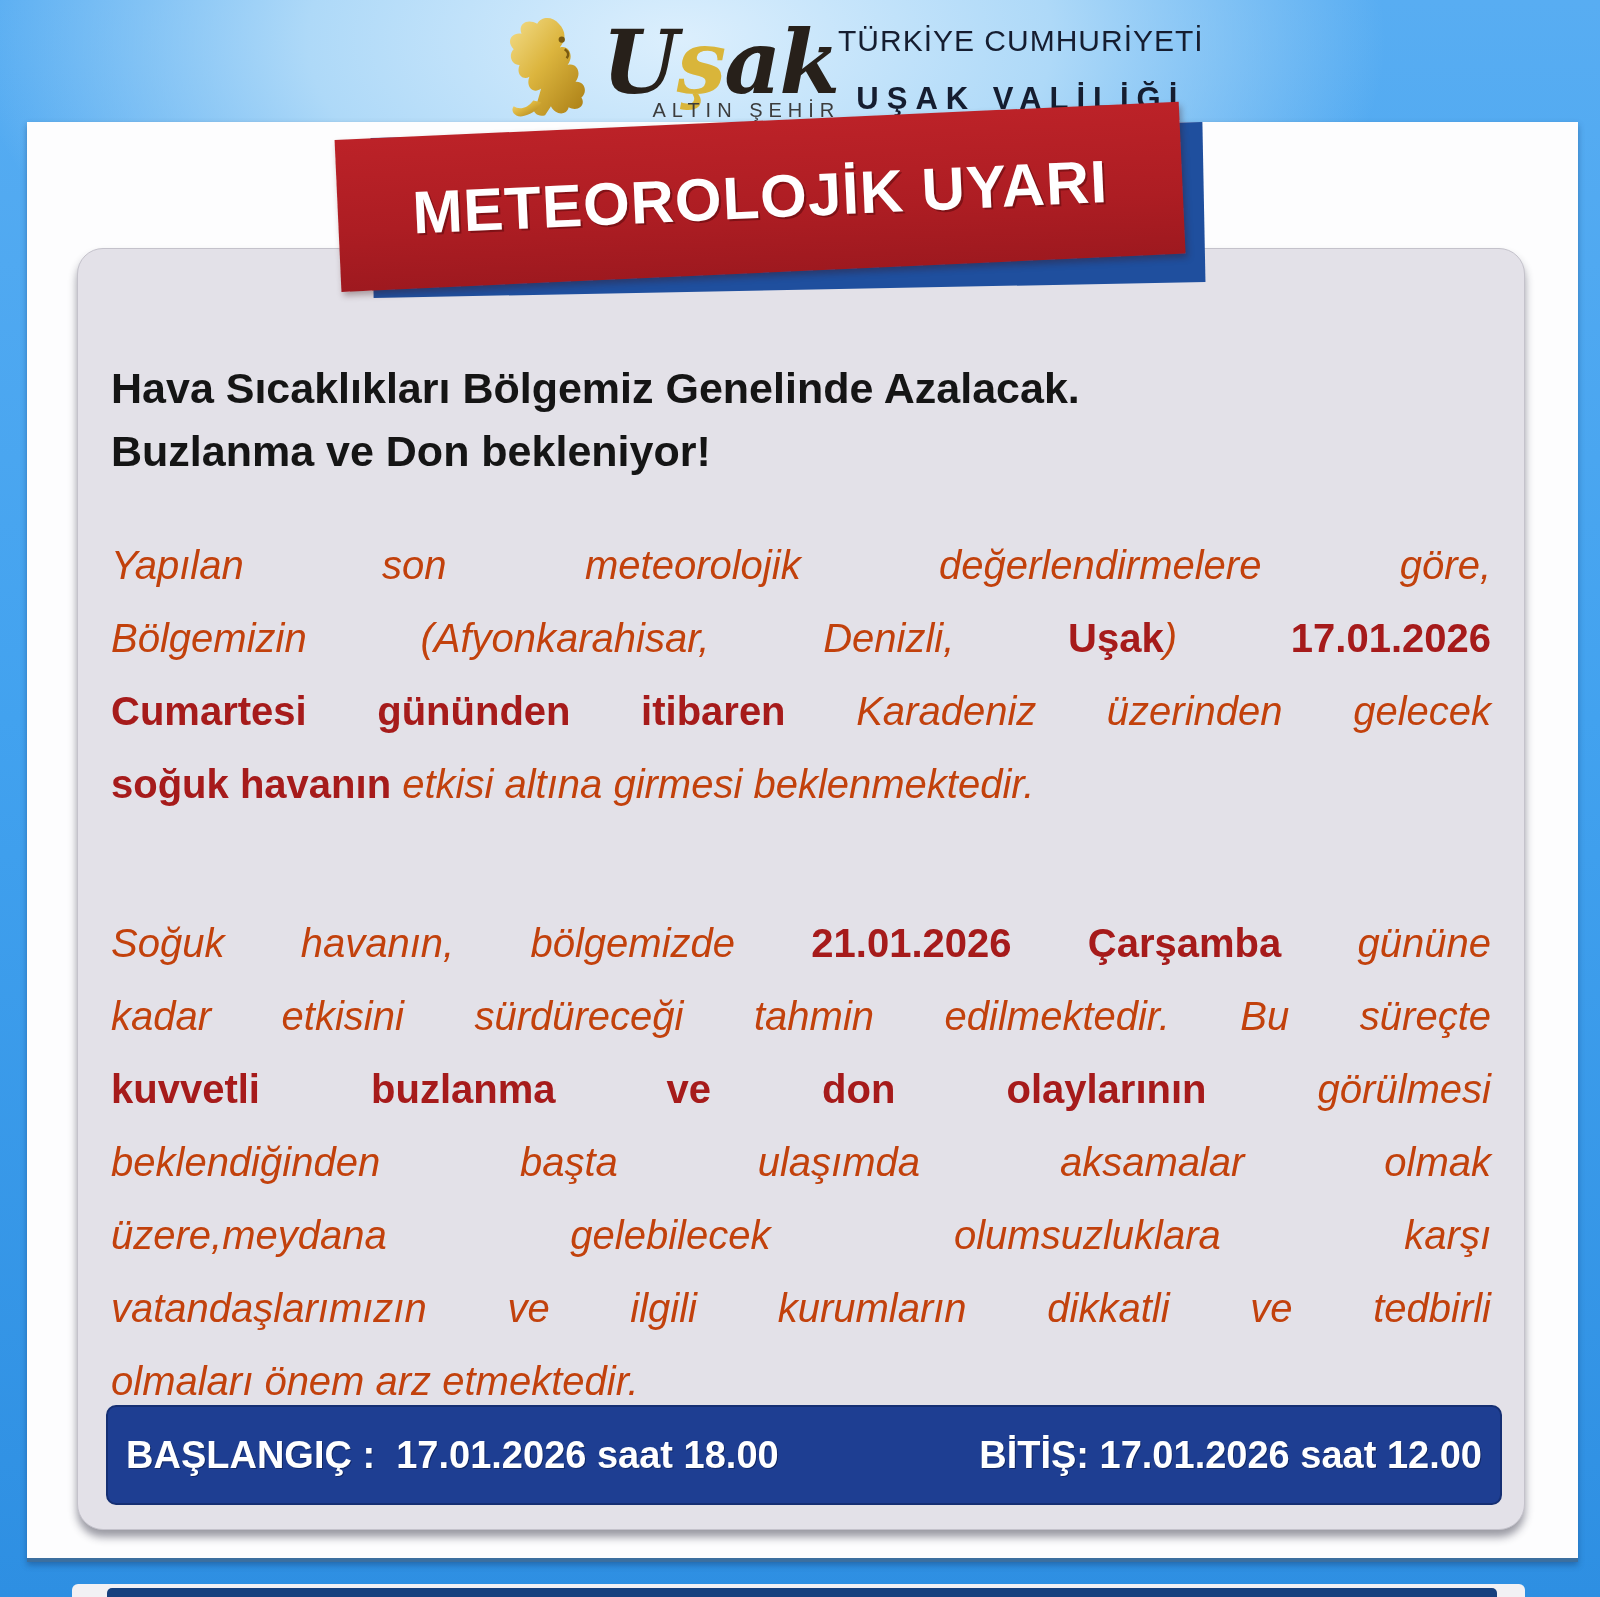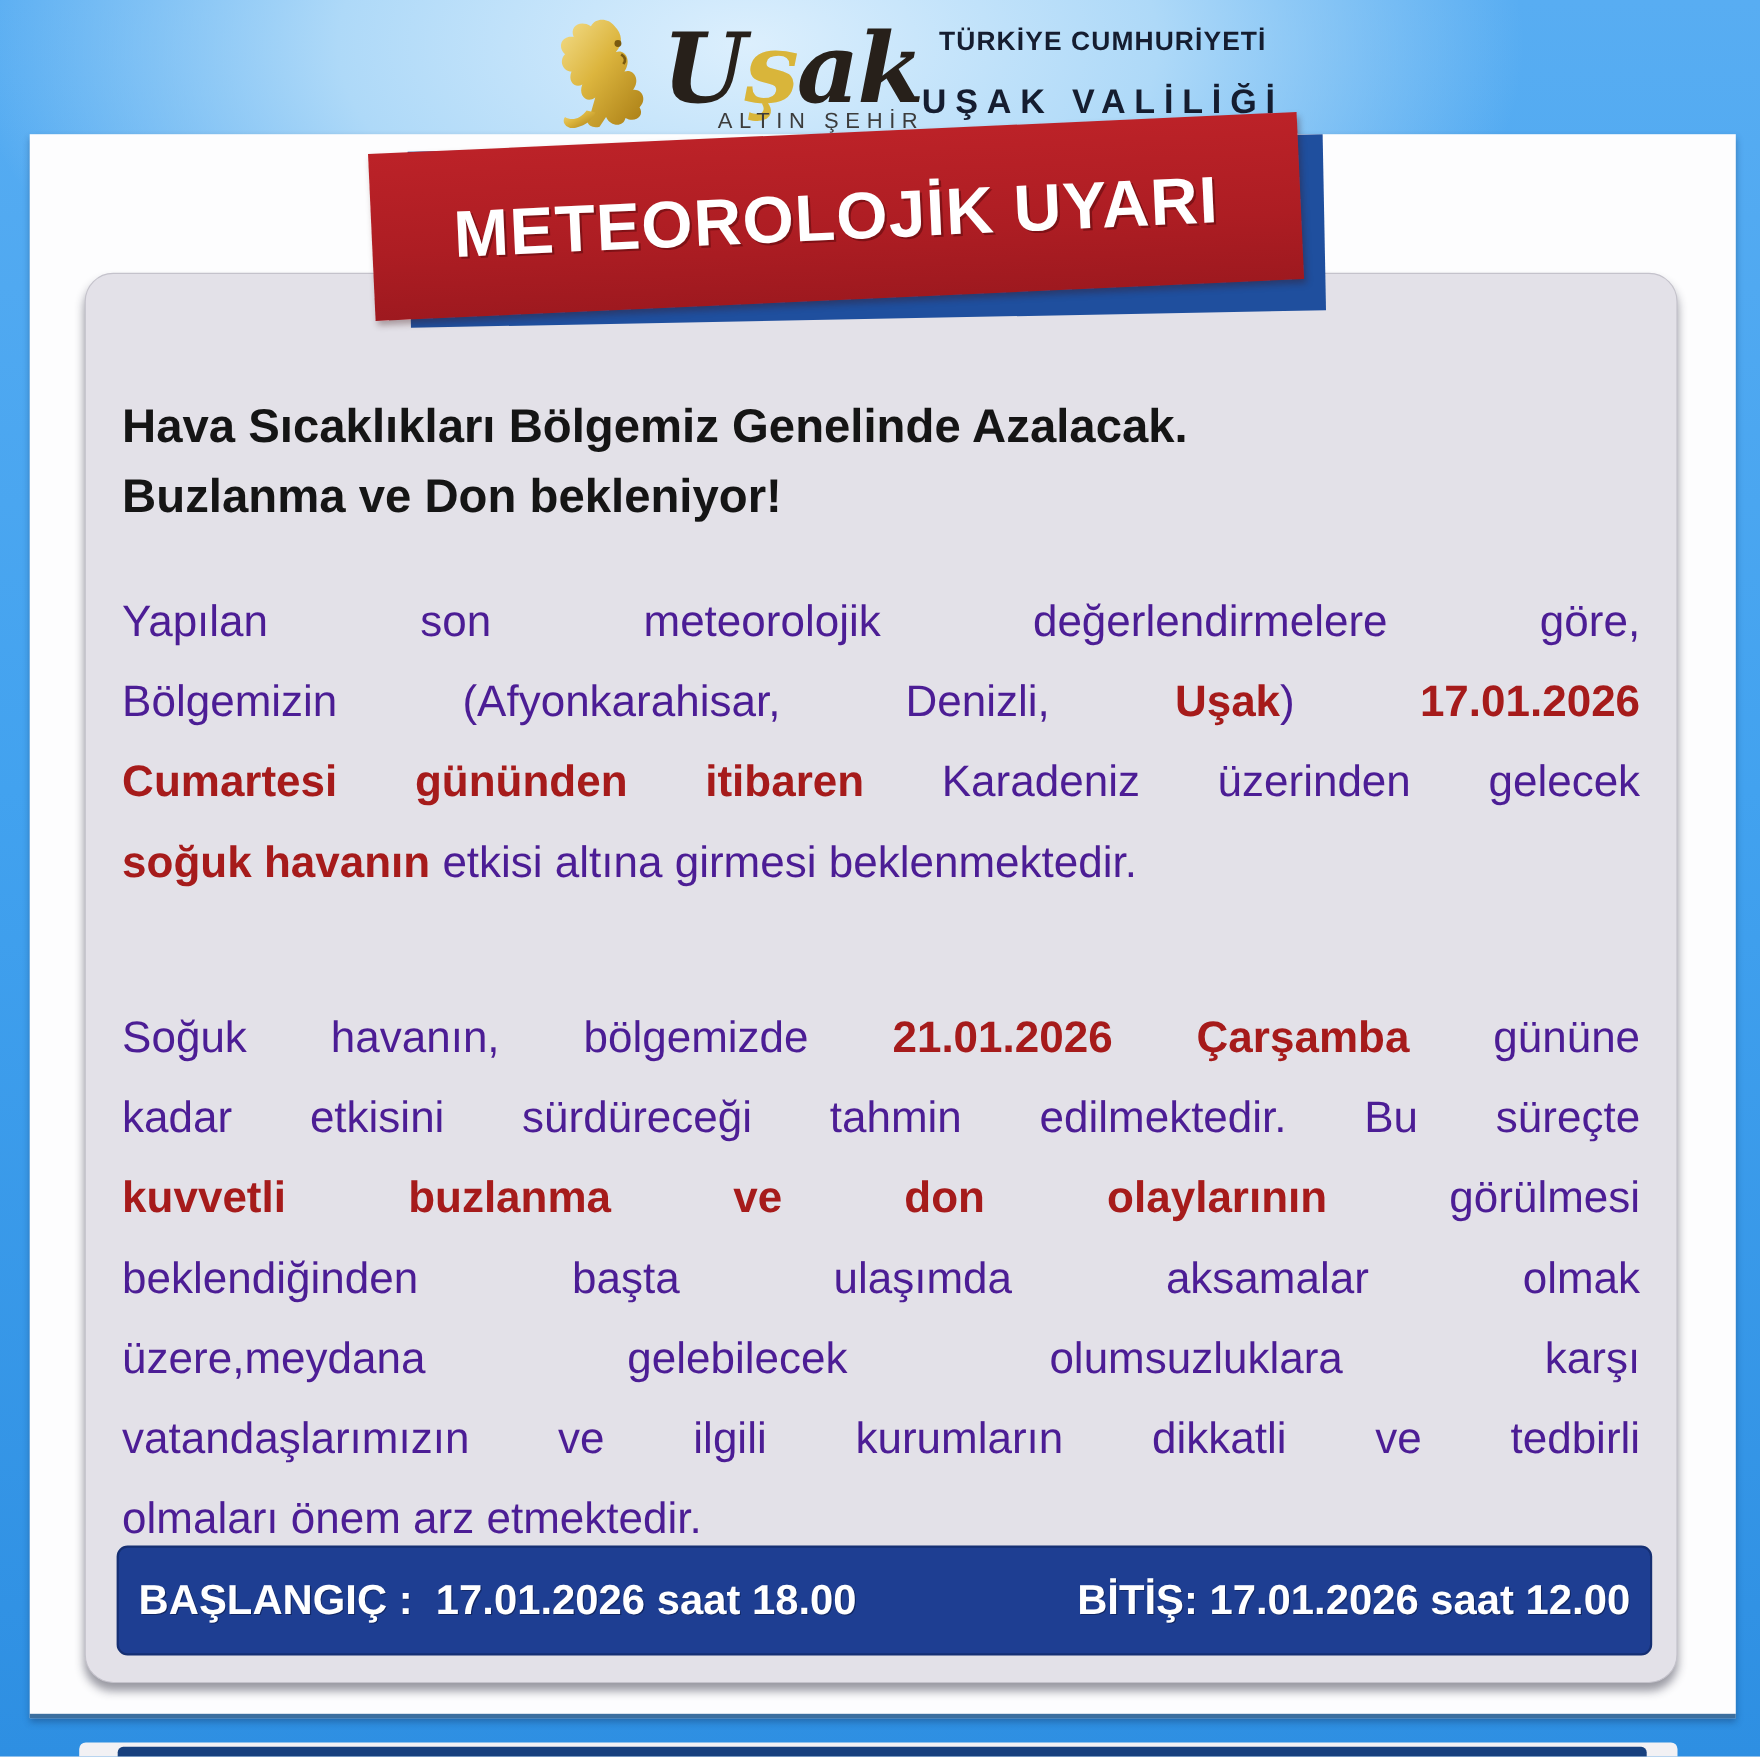--- a/index.html
+++ b/index.html
@@ -19,21 +19,21 @@
   .logotype .word{
     font-family:"DejaVu Serif",serif;font-style:italic;font-weight:700;
     font-size:88px;line-height:108px;color:#27201a;letter-spacing:-2px;
   }
   .logotype .gold{color:var(--gold,#d9b53a);}
   .tagline{
     position:absolute;right:-2px;bottom:-6px;font-size:20px;letter-spacing:6px;
     color:#3c3c3c;font-weight:400;white-space:nowrap;
   }
   .org{position:absolute;left:838px;top:24px;text-align:center;color:#151d30;}
-  .org-line1{font-size:24px;font-weight:700;letter-spacing:1px;white-space:nowrap;}
+  .org-line1{font-size:30px;font-weight:400;letter-spacing:1px;white-space:nowrap;}
   .org-line2{font-size:31px;font-weight:700;letter-spacing:8px;margin-top:23px;white-space:nowrap;}
 
   
   #card{
     position:absolute;left:27px;top:122px;width:1551px;height:1436px;
     background:#fdfdfe;border-bottom:4px solid #3c6f9f;
     box-shadow:0 3px 6px rgba(20,60,110,.45);
   }
 
   
@@ -66,21 +66,21 @@
     margin-top:52px;
   }
   #body-paragraphs{margin-top:46px;}
   .paragraph{margin-bottom:86px;}
   .line{
     font-size:40px;line-height:73px;color:#1f1f22;white-space:normal;
     text-align:justify;text-align-last:justify;
   }
   .line.no-just{text-align-last:left;}
   .seg-red{color:var(--accent-red,#a61b1b);font-weight:700;}
-  .seg-normal{color:#4c1d95;}
+  .seg-normal{color:#c2410c;font-style:italic;}
 
   
   #footer-bar{
     position:absolute;left:28px;right:22px;bottom:24px;height:100px;
     background:var(--navy,#1e3e92);border:2px solid #152f73;border-radius:10px;
     display:flex;align-items:center;justify-content:space-between;
     padding:0 18px;box-sizing:border-box;
   }
   #footer-bar span{
     color:#fff;font-weight:700;font-size:38px;white-space:pre;

